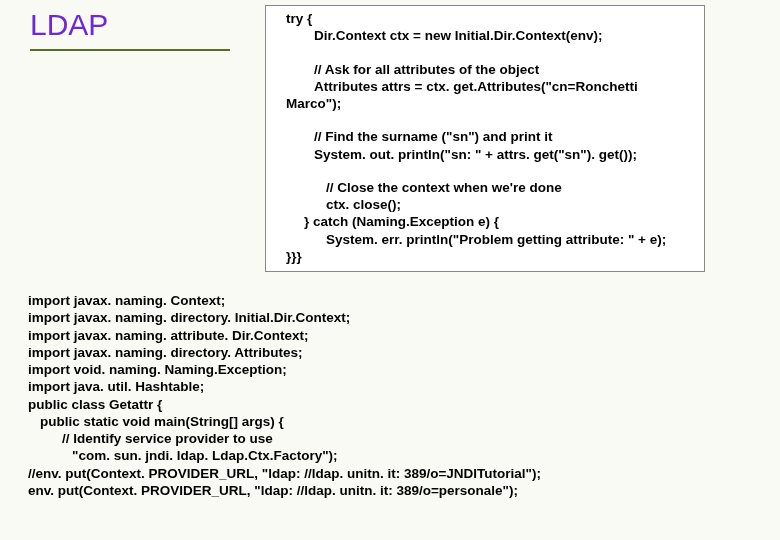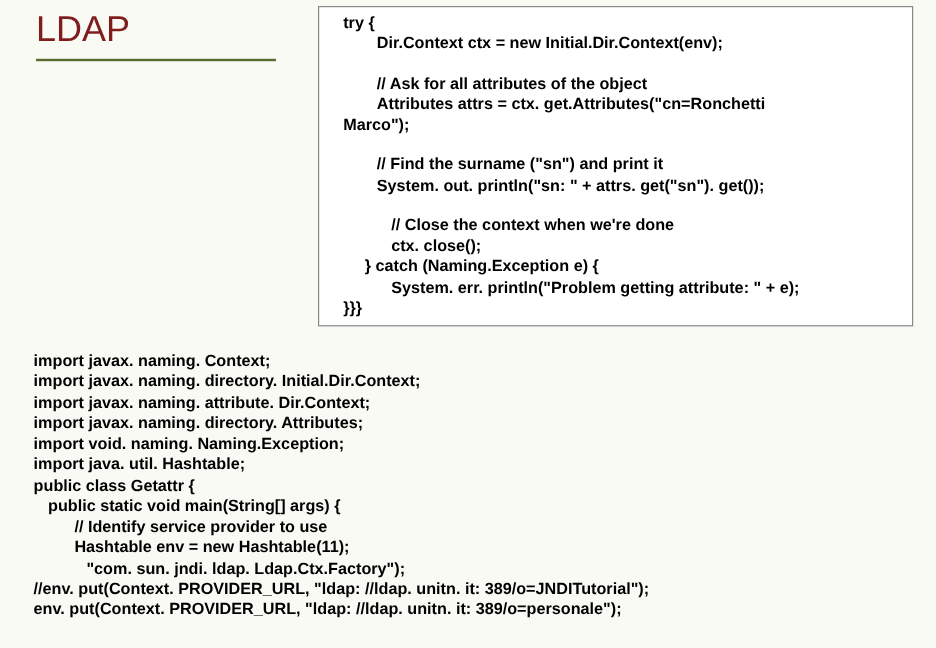--- a/index.html
+++ b/index.html
@@ -12,34 +12,34 @@
       overflow: hidden;
     }
     .title-block {
       position: absolute;
       top: 8px;
       left: 30px;
       width: 210px;
     }
     .title {
       font-size: 30px;
-      color: #7f1d1d;
+      color: #6d28d9;
       line-height: 1.15;
       font-weight: normal;
     }
     .title-underline {
       border-bottom: 2px solid #5a6b2f;
       margin-top: 6px;
       width: 200px;
     }
     .code-box {
       position: absolute;
       top: 5px;
       left: 265px;
-      width: 496px;
+      width: 440px;
       border: 1px solid #888;
       background: #fff;
       padding: 4px 8px 6px 20px;
       font-size: 13.5px;
       line-height: 1.28;
       color: #000;
       font-weight: bold;
     }
     .code-main {
       position: absolute;
@@ -87,17 +87,16 @@
 <div class="code-main">
   <div>import javax. naming. Context;</div>
   <div>import javax. naming. directory. Initial.Dir.Context;</div>
   <div>import javax. naming. attribute. Dir.Context;</div>
   <div>import javax. naming. directory. Attributes;</div>
   <div>import void. naming. Naming.Exception;</div>
   <div>import java. util. Hashtable;</div>
   <div>public class Getattr {</div>
   <div class="m-ind1">public static void main(String[] args) {</div>
   <div class="m-ind2">// Identify service provider to use</div>
-  <div class="m-ind2">Hashtable env = new Hashtable(11);</div>
   <div class="m-ind3">"com. sun. jndi. ldap. Ldap.Ctx.Factory");</div>
   <div>//env. put(Context. PROVIDER_URL, "ldap: //ldap. unitn. it: 389/o=JNDITutorial");</div>
   <div>env. put(Context. PROVIDER_URL, "ldap: //ldap. unitn. it: 389/o=personale");</div>
 </div>
 
 </body></html>

